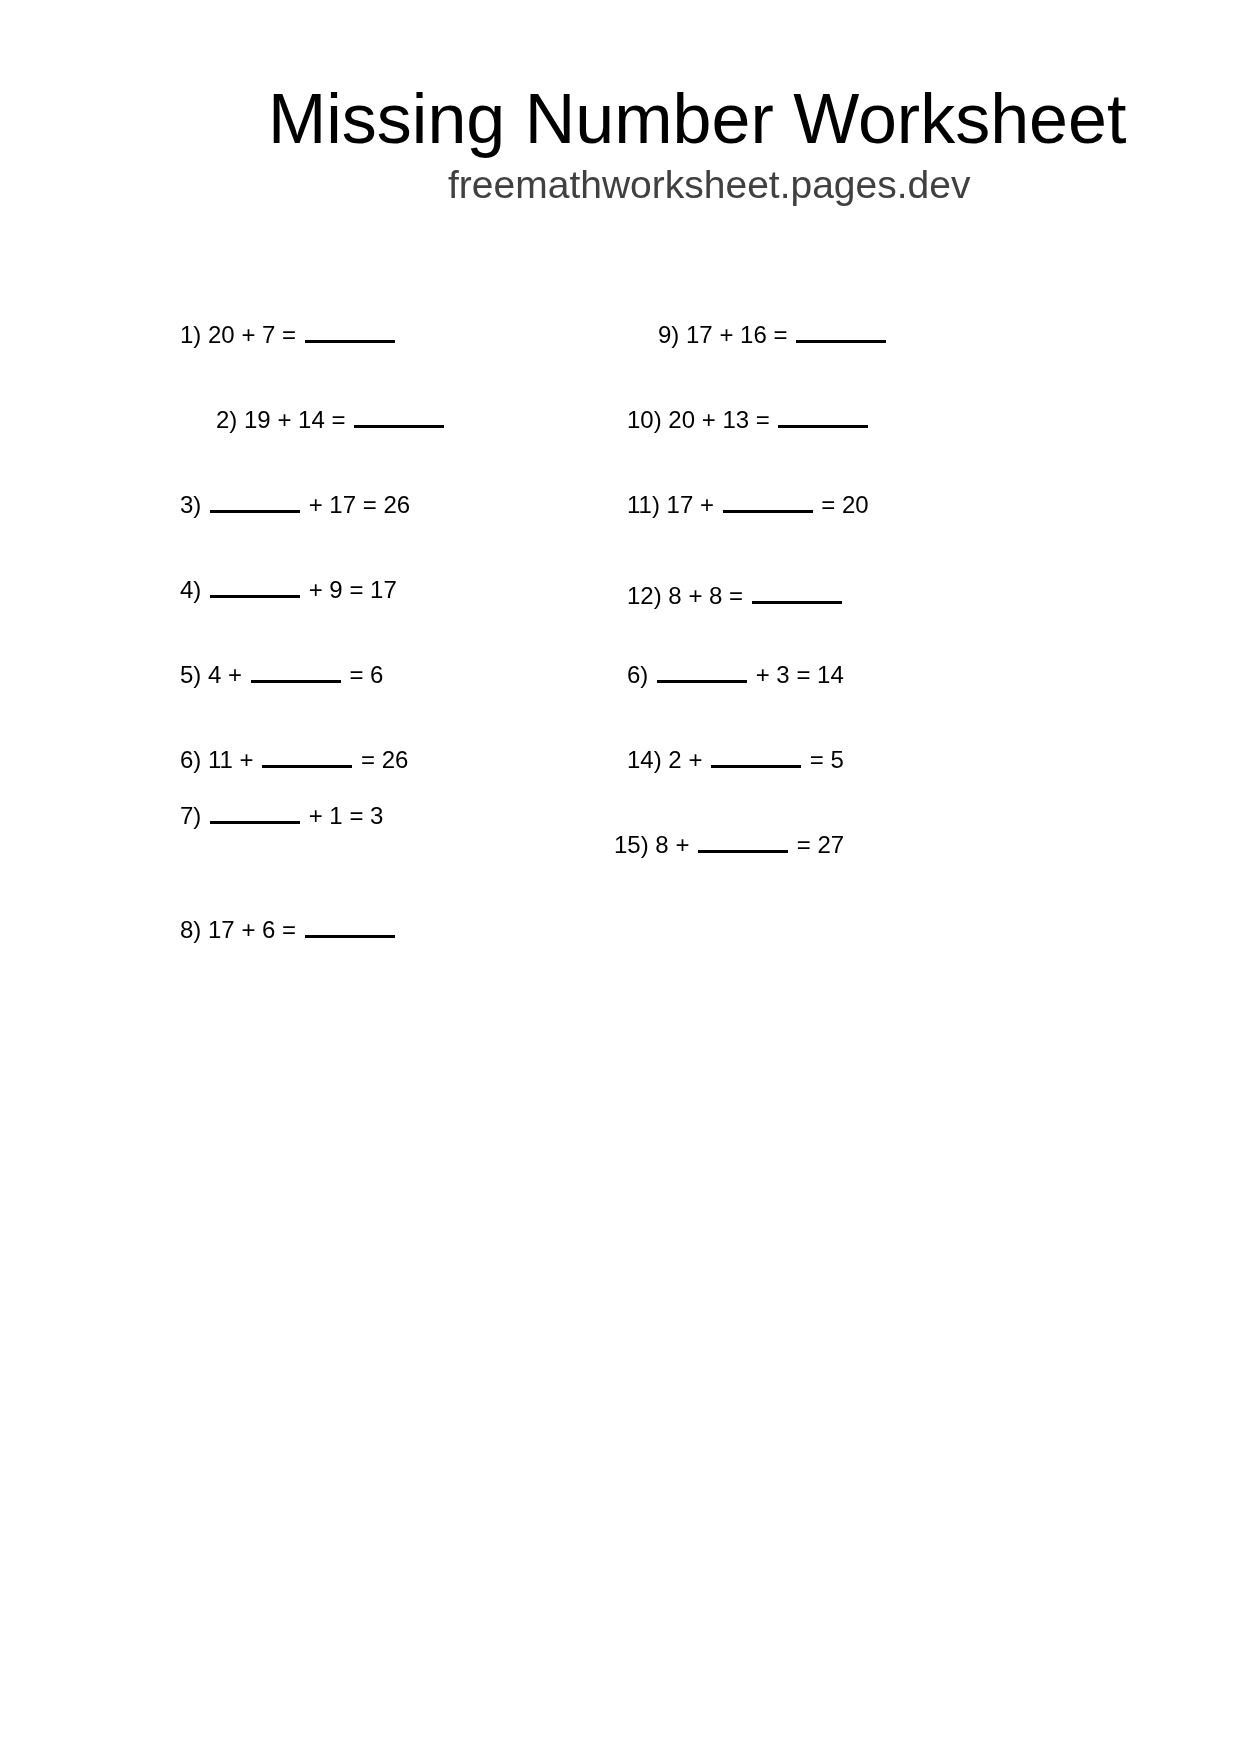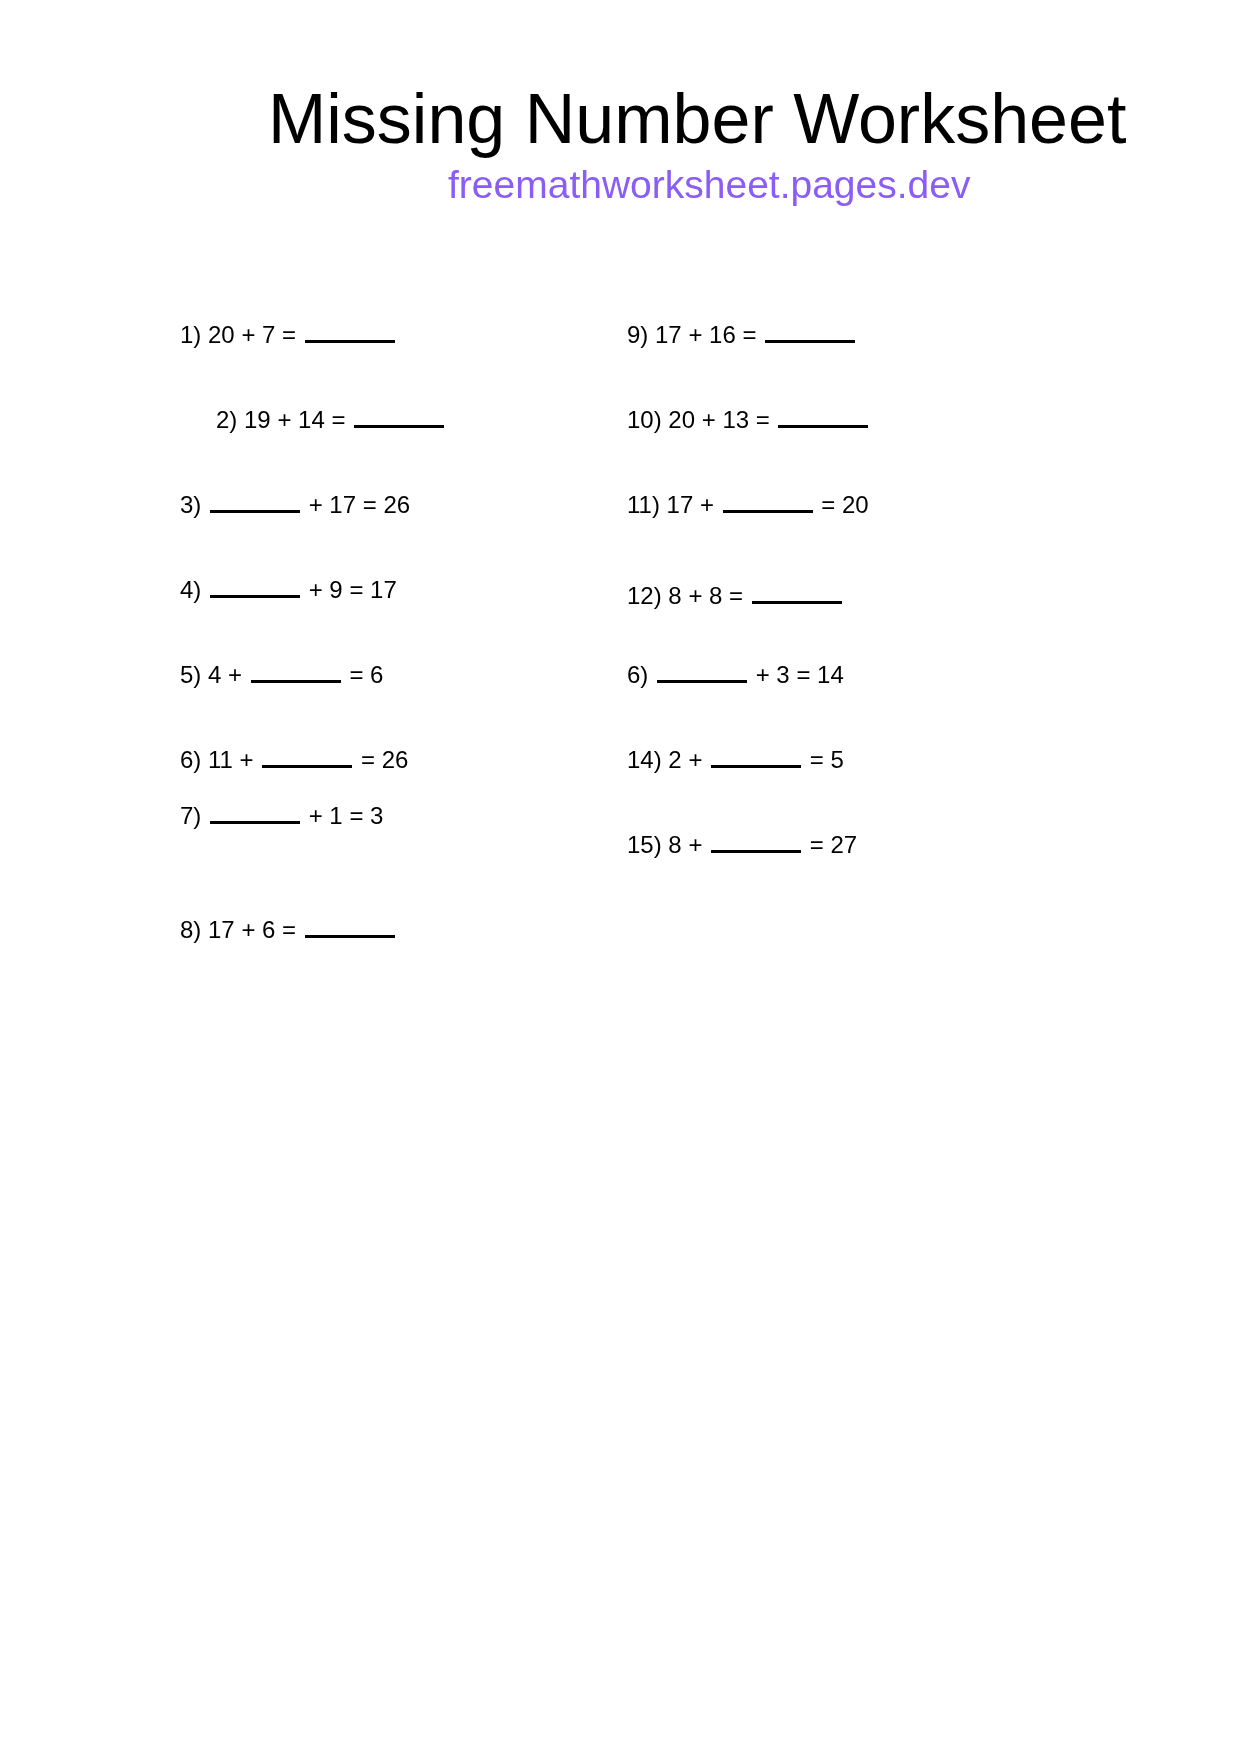--- a/index.html
+++ b/index.html
@@ -23,21 +23,21 @@
       font-size: 70px;
       line-height: 70px;
       white-space: nowrap;
     }
     .subtitle {
       position: absolute;
       left: 448px;
       top: 160px;
       font-size: 39px;
       line-height: 50px;
-      color: #8b5cf6;
+      color: #404040;
       white-space: nowrap;
     }
     .problems {
       position: absolute;
       top: 310px;
       left: 0;
       width: 1240px;
     }
     .problem {
       position: absolute;
@@ -62,20 +62,20 @@
 
 <div class="problems" id="problems">
     <div class="problem" style="left: 180px; top: 0px;"><span>1) </span><span>20 + 7 = </span><span class="blank"></span> </div>
     <div class="problem" style="left: 180px; top: 85px; margin-left: 36px;"><span>2) </span><span>19 + 14 = </span><span class="blank"></span> </div>
     <div class="problem" style="left: 180px; top: 170px;"><span>3) </span><span class="blank"></span> <span>+ 17 = 26 </span></div>
     <div class="problem" style="left: 180px; top: 255px;"><span>4) </span><span class="blank"></span> <span>+ 9 = 17 </span></div>
     <div class="problem" style="left: 180px; top: 340px;"><span>5) </span><span>4 + </span><span class="blank"></span> <span>= 6 </span></div>
     <div class="problem" style="left: 180px; top: 425px;"><span>6) </span><span>11 + </span><span class="blank"></span> <span>= 26 </span></div>
     <div class="problem" style="left: 180px; top: 481px; text-align: right;"><span>7) </span><span class="blank"></span> <span>+ 1 = 3 </span></div>
     <div class="problem" style="left: 180px; top: 595px;"><span>8) </span><span>17 + 6 = </span><span class="blank"></span> </div>
-    <div class="problem" style="left: 627px; top: 0px;"><span>9) </span><span>17 + 16 = </span><span class="blank"></span> </div>
+    <div class="problem" style="left: 658px; top: 0px;"><span>9) </span><span>17 + 16 = </span><span class="blank"></span> </div>
     <div class="problem" style="left: 627px; top: 85px;"><span>10) </span><span>20 + 13 = </span><span class="blank"></span> </div>
     <div class="problem" style="left: 627px; top: 170px;"><span>11) </span><span>17 + </span><span class="blank"></span> <span>= 20 </span></div>
     <div class="problem" style="left: 627px; top: 261px;"><span>12) </span><span>8 + 8 = </span><span class="blank"></span> </div>
     <div class="problem" style="left: 627px; top: 340px;"><span>6) </span><span class="blank"></span> <span>+ 3 = 14 </span></div>
     <div class="problem" style="left: 627px; top: 425px;"><span>14) </span><span>2 + </span><span class="blank"></span> <span>= 5 </span></div>
-    <div class="problem" style="left: 627px; top: 510px;"><span>15) </span><span>8 + </span><span class="blank"></span> <span>= 27 </span></div>
+    <div class="problem" style="left: 614px; top: 510px;"><span>15) </span><span>8 + </span><span class="blank"></span> <span>= 27 </span></div>
   </div>
 
 </body></html>

